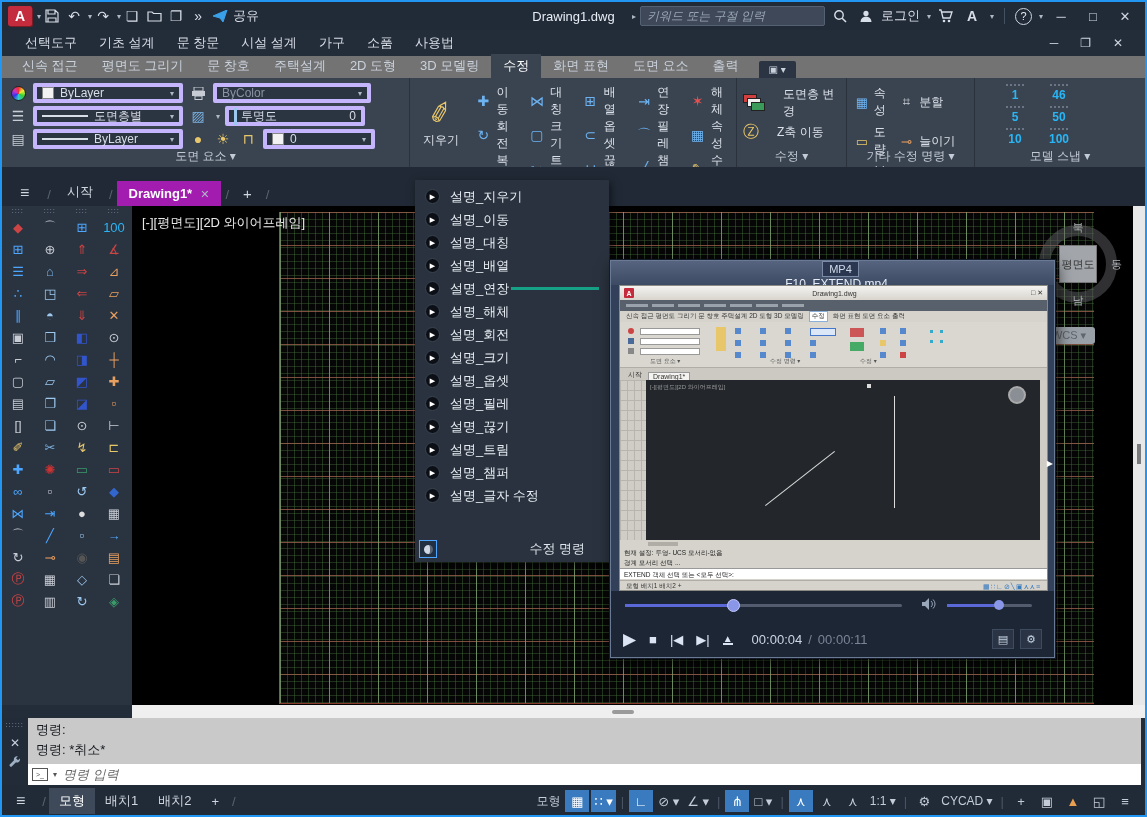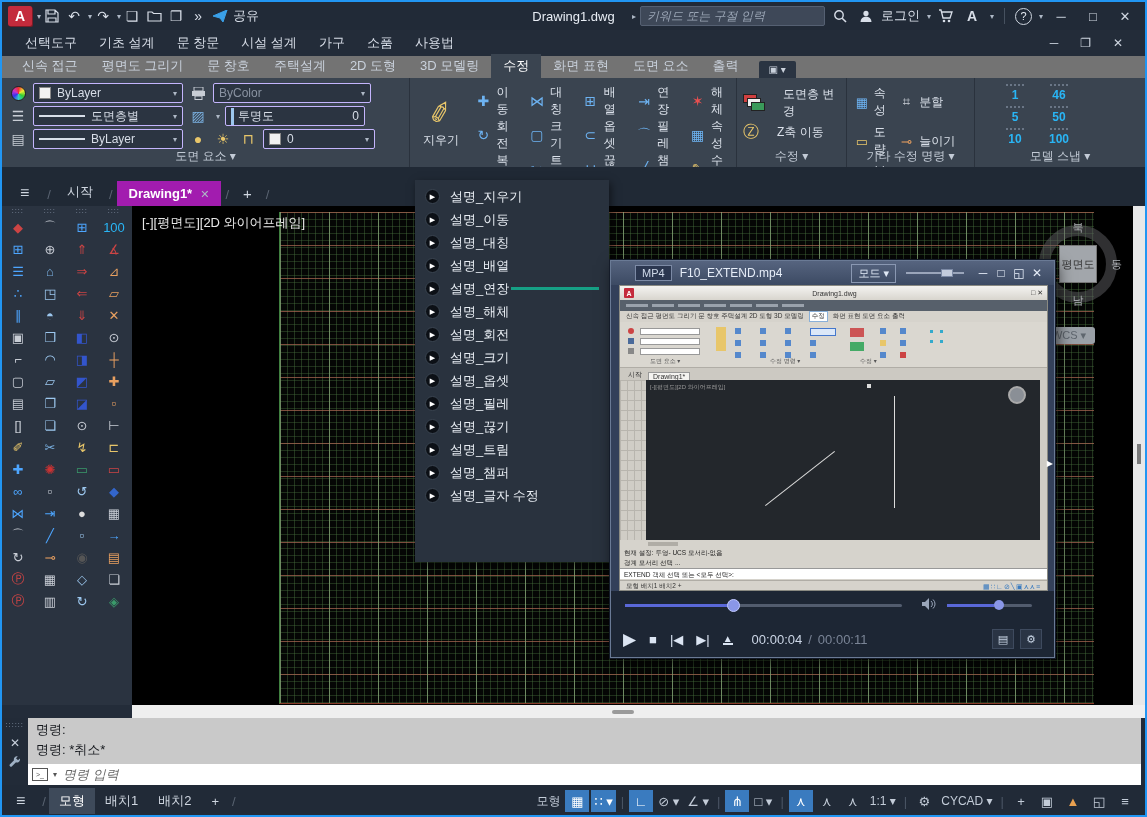--- a/index.html
+++ b/index.html
@@ -28,21 +28,21 @@
   .menuwin{margin-left:auto;display:flex;gap:22px;padding-right:10px;font-size:12px;color:#cfd6e0;}
   
   .rtabs{position:absolute;top:54px;left:0;right:0;height:22px;background:#737373;display:flex;align-items:flex-end;padding-left:8px;}
   .rtab{font-size:13px;color:#c9d1dc;padding:3px 12px;}
   .rtab.act{background:#3a4450;color:#fff;}
   .rtabbtn{font-size:10px;color:#c9d1dc;padding:3px 10px;background:#2a3442;margin-left:8px;border-radius:2px 2px 0 0;}
   
   .ribbon{position:absolute;top:76px;left:0;right:0;height:89px;background:#3a4450;}
   .panel{position:absolute;top:0;bottom:0;border-right:1px solid #2a323d;}
   .ptitle{position:absolute;bottom:2px;left:0;right:0;text-align:center;font-size:12px;color:#c3cbd6;}
-  .dd{height:20px;background:#2b3441;border:1px solid #c4b5fd;border-radius:2px;display:flex;align-items:center;
+  .dd{height:20px;background:#2b3441;border:4px solid #c4b5fd;border-radius:2px;display:flex;align-items:center;
       padding:0 5px;font-size:12px;color:#d8dee8;}
   .dd .line{width:46px;height:0;border-top:2px solid #d8dee8;margin-right:6px;}
   .sw{width:12px;height:12px;background:#f2f2f2;border:1px solid #888;margin-right:6px;}
   .ddcaret{margin-left:auto;font-size:8px;color:#aeb8c6;}
   .pico{width:20px;display:flex;align-items:center;justify-content:center;font-size:14px;}
   .wheel{width:15px;height:15px;border-radius:50%;background:conic-gradient(#e33,#ee3,#3c3,#3cc,#33e,#c3c,#e33);border:1px solid #222;}
   .mtoolgrid{display:grid;grid-auto-flow:column;grid-template-rows:repeat(3,1fr);grid-template-columns:repeat(5,auto);
              column-gap:4px;position:absolute;left:62px;top:6px;bottom:6px;}
   .mtool{display:flex;align-items:center;gap:5px;padding:0 3px;}
   .mico{width:18px;text-align:center;font-size:14px;color:#6db3f2;}
@@ -105,21 +105,21 @@
   .flabel{font-size:13px;color:#e9eef4;}
   .flyitems > .fitem:nth-of-type(5)::after{content:"";position:absolute;left:96px;right:10px;top:10px;height:3px;background:#16a085;}
   .ffoot{position:absolute;left:0;right:0;bottom:0;height:26px;display:flex;align-items:center;padding:0 24px 0 4px;}
   .pin{width:18px;height:18px;border:1px solid #4da6ff;background:#223044;display:flex;align-items:center;justify-content:center;}
   .pin i{width:9px;height:9px;border-radius:50%;background:#cfd8e4;border-right:3px solid #5a6472;}
   .ffootlbl{margin-left:auto;font-size:13px;color:#dfe5ec;}
   
   .video{position:absolute;left:608px;top:258px;width:445px;height:398px;z-index:30;background:#33405a;
          border:1px solid #6a7a95;box-shadow:0 0 0 1px #141b28,3px 5px 14px rgba(0,0,0,0.65);}
   .vtitle{position:absolute;top:0;left:0;right:0;height:24px;background:linear-gradient(#56647f,#3c4a63);
-          display:flex;align-items:center;padding:0 8px;}
+          display:flex;align-items:center;padding:0 8px;flex-direction:column;}
   .mp4badge{margin-left:16px;padding:1px 6px;background:#2b3750;border:1px solid #7c8aa5;color:#cfd9e8;font-size:11px;}
   .vtname{margin-left:8px;font-size:12px;color:#e6edf8;}
   .vmode{margin-left:auto;border:1px solid #8a98b2;padding:1px 6px;font-size:11px;color:#dfe8f5;display:flex;align-items:center;}
   .vslider{width:58px;height:2px;background:#9aa5ba;margin:0 10px;position:relative;}
   .vslider i{position:absolute;left:60%;top:-3px;width:12px;height:8px;background:#c3ccdc;border:1px solid #7c8aa5;}
   .vwbtn{width:18px;text-align:center;font-size:12px;color:#e6edf8;}
   .vscreen{position:absolute;top:24px;left:8px;width:429px;height:306px;background:#d6d3cc;border:1px solid #8a8a82;overflow:hidden;color:#333;}
   .vs-title{height:14px;background:linear-gradient(#f4f3f0,#d8d5ce);display:flex;align-items:center;padding:0 4px;font-size:7px;}
   .vs-a{width:10px;height:10px;background:#c42b3c;color:#fff;font-size:7px;font-weight:bold;display:flex;align-items:center;justify-content:center;border-radius:1px;margin-right:4px;}
   .vs-menu{height:11px;background:#57606b;display:flex;align-items:center;padding:0 6px;gap:4px;}
@@ -704,20 +704,26 @@
           <span class="fplay">▶</span>
           <span class="flabel">설명_챔퍼</span>
         </div>
 
         <div class="fitem">
           <span class="fplay">▶</span>
           <span class="flabel">설명_글자 수정</span>
         </div>
 
     </div>
+    <div class="ffoot">
+      <span class="pin">
+          <i></i>
+        </span>
+      <span class="ffootlbl">수정 명령</span>
+    </div>
   </div>
 
   <div class="video">
     <div class="vtitle">
       <span class="mp4badge">MP4</span>
       <span class="vtname">F10_EXTEND.mp4</span>
       <span class="vmode">모드 ▾</span>
       <span class="vslider">
           <i></i>
         </span>

